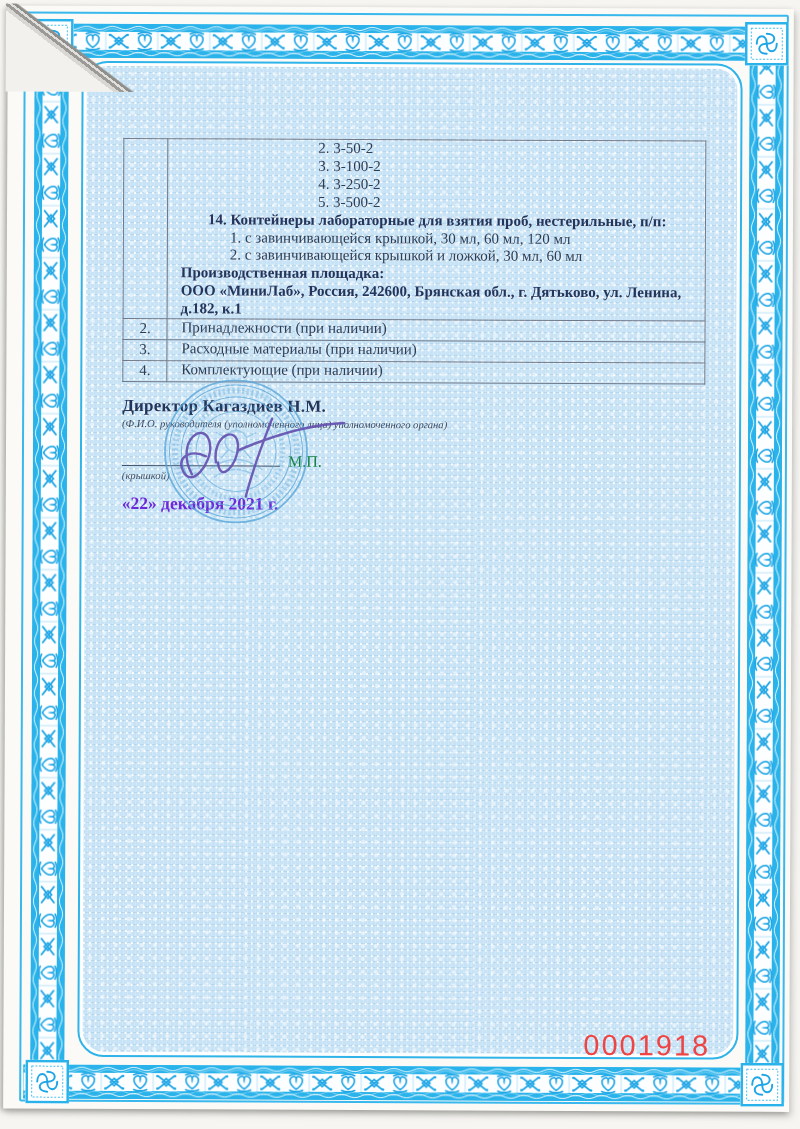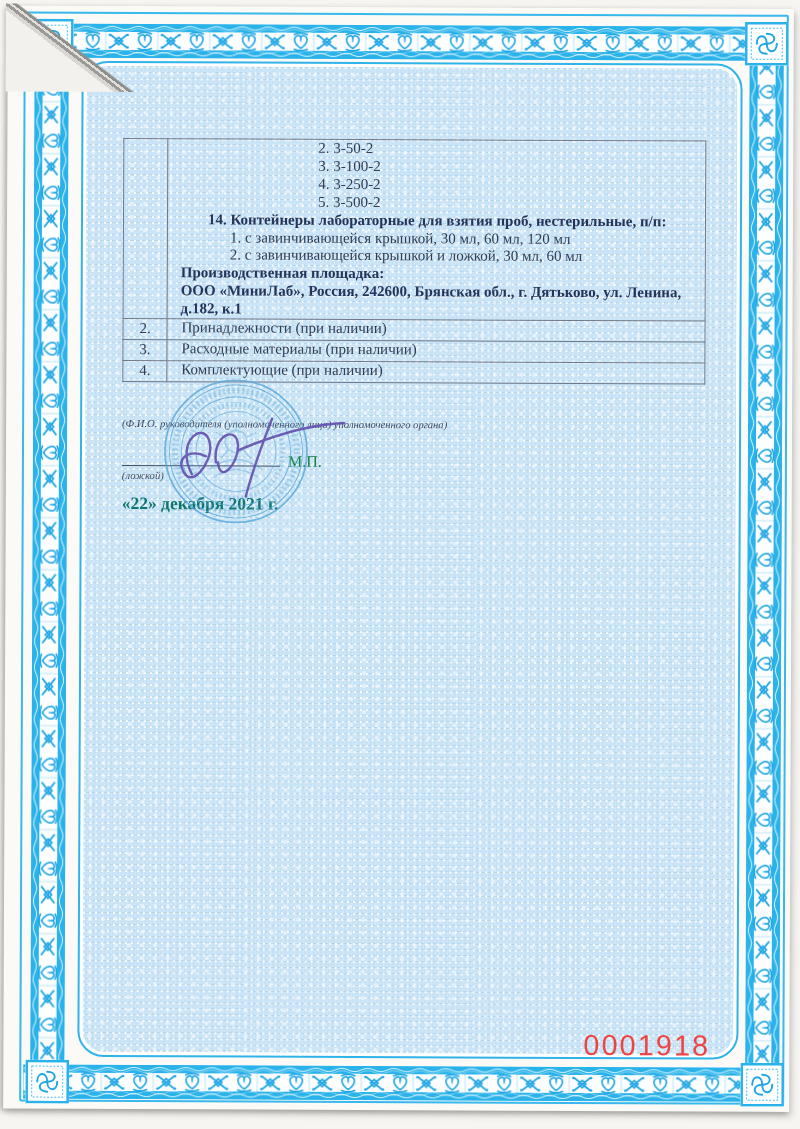--- a/index.html
+++ b/index.html
@@ -46,21 +46,21 @@
   .col-body{padding:0 4px 0 0;}
   .r1{height:180px;} .r2{height:19px;} .r3{height:20px;} .r4{height:20px;}
   .line{white-space:nowrap;}
   .pl150{padding-left:150px;} .pl40{padding-left:40px;} .pl62{padding-left:62px;} .pl13{padding-left:13px;}
   .bold{font-weight:bold;color:#25345a;}
   .lbl{padding-left:14px;}
   .director{font:bold 17px/20px "Liberation Serif", serif;color:#24345a;letter-spacing:.2px;}
   .caption{font:italic 10.6px/12px "Liberation Serif", serif;color:#3d4b62;}
   .sigline-row{font:16px/18px "Liberation Serif", serif;color:#15803d;white-space:nowrap;}
   .rule{display:inline-block;width:158px;height:14px;border-bottom:1.3px solid #46536b;margin-right:8px;}
-  .date{font:bold 17.5px/20px "Liberation Serif", serif;color:#0f766e;text-align:right;}
+  .date{font:bold 17.5px/20px "Liberation Serif", serif;color:#6d28d9;text-align:right;}
   .serial{font:29px/30px "Liberation Sans", sans-serif;color:#ef4444;letter-spacing:2px;}
   .stamp{opacity:.78;z-index:3;} .autograph{z-index:4;}
 </style>
 </head>
 <body>
 
 <div class="scan">
   <div class="paper">
 
     <div class="outer-line"></div>
@@ -222,20 +222,21 @@
         <td class="col-num">3.</td>
         <td class="col-body lbl">Расходные материалы (при наличии)</td>
       </tr>
       <tr class="r4">
         <td class="col-num">4.</td>
         <td class="col-body lbl">Комплектующие (при наличии)</td>
       </tr>
     </tbody>
       </table>
 
+    <div class="abs director" style="left:116px;top:390px;">Директор Кагаздиев Н.М.</div>
     <div class="abs caption" style="left:116px;top:412px;">(Ф.И.О. руководителя (уполномоченного лица) уполномоченного органа)</div>
 
     <svg class="abs stamp" style="left:156px;top:371px;" width="148" height="148">
       <g fill="none" stroke="#57a6da">
         <circle cx="74" cy="74" r="71" stroke-width="1.8"></circle>
         <circle cx="74" cy="74" r="66.5" stroke-width="1"></circle>
         <circle cx="74" cy="74" r="61" stroke-width="6" stroke-dasharray="2.2 2.6" opacity=".5"></circle>
         <circle cx="74" cy="74" r="54.5" stroke-width="1"></circle>
         <circle cx="74" cy="74" r="47" stroke-width="5" stroke-dasharray="2 2.4" opacity=".45"></circle>
         <circle cx="74" cy="74" r="40" stroke-width="1" opacity=".8"></circle>
@@ -252,21 +253,21 @@
         <path d="M38 64 C20 30 52 8 56 34 C59 52 36 82 28 58 C24 44 40 40 52 46"></path>
         <path d="M62 52 C58 24 84 14 84 36 C84 54 66 74 64 52"></path>
         <path d="M84 40 C116 26 152 14 190 12"></path>
         <path d="M118 8 C108 34 98 62 92 86"></path>
       </g>
     </svg>
 
     <div class="abs sigline-row" style="left:116px;top:445px;">
       <span class="rule"></span><span>М.П.</span>
     </div>
-    <div class="abs caption" style="left:116px;top:464px;">(ложкой)</div>
+    <div class="abs caption" style="left:116px;top:464px;">(крышкой)</div>
 
     <div class="abs date" style="left:116px;top:487px;">«22» декабря 2021 г.</div>
 
     <div class="abs serial" style="left:580px;top:1022px;">0001918</div>
 
     <div class="fold"></div>
   </div>
 </div>
 
 </body></html>

